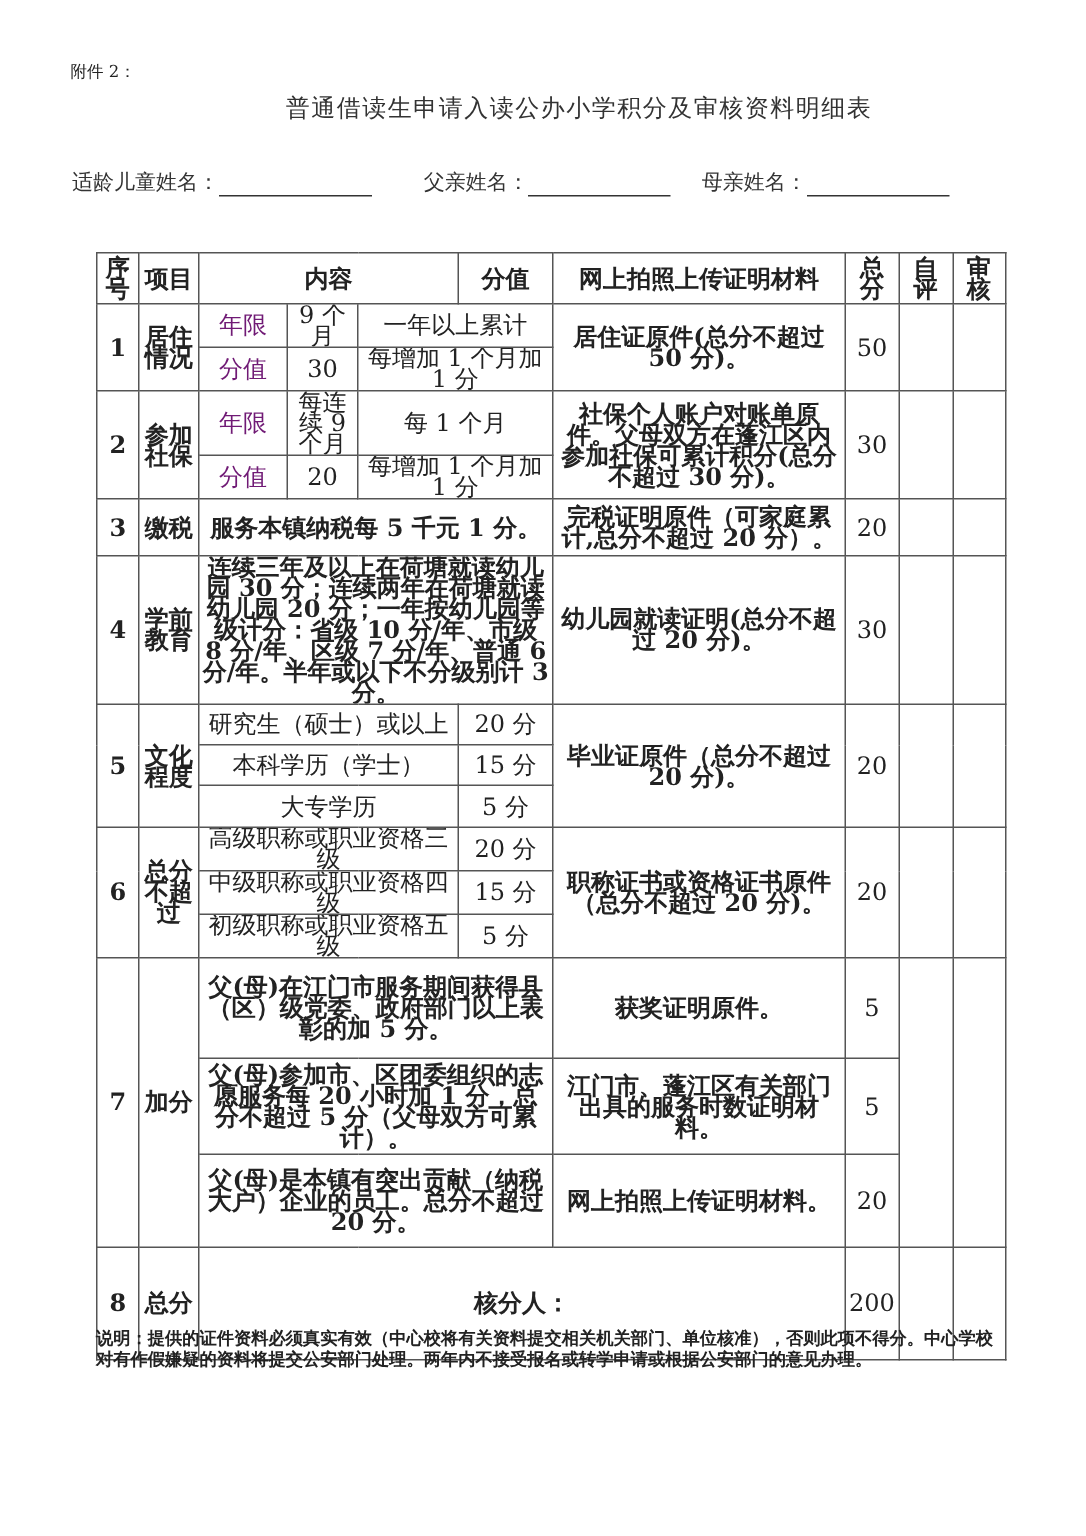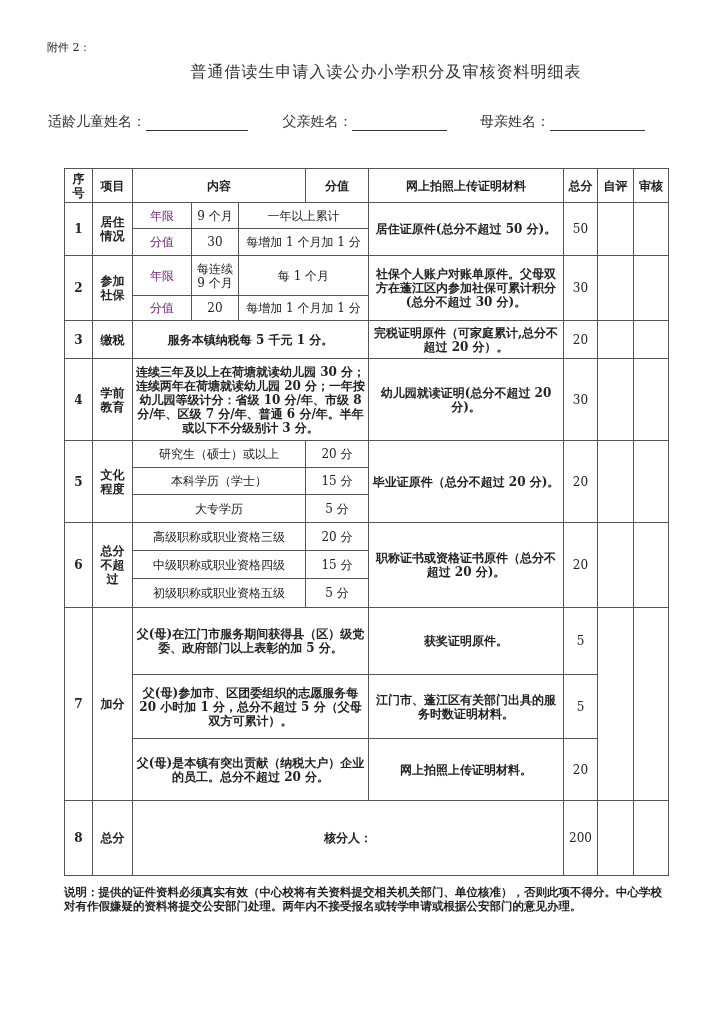--- a/index.html
+++ b/index.html
@@ -5,39 +5,39 @@
   html, body { margin: 0; padding: 0; background: #ffffff; }
   body { width: 724px; height: 1024px; position: relative; overflow: hidden;
          font-family: "DejaVu Serif", "Liberation Serif", serif; color: #222; }
   .attach { position: absolute; left: 47px; top: 40px; font-size: 11px; }
   .title { position: absolute; left: 0; width: 724px; top: 62px; text-align: center;
            font-size: 16px; letter-spacing: 1px; color: #333; margin-left: 24px; }
   .names { position: absolute; top: 113px; left: 48px; font-size: 14px; color: #333; white-space: nowrap; }
   .names .blank { display: inline-block; border-bottom: 1px solid #333; height: 14px; vertical-align: bottom; margin-right: 14px; }
   .names .lbl { margin-left: 0; }
   table.sheet { position: absolute; left: 64px; top: 168px; border-collapse: collapse;
-                table-layout: fixed; font-size: 12px; }
+                table-layout: fixed; font-size: 16px; }
   table.sheet td { border: 1px solid #555; padding: 0 2px; text-align: center; vertical-align: middle;
                    line-height: 14px; overflow: hidden; }
   td.left { text-align: center; font-weight: bold; }
   td.bold { font-weight: bold; }
   td.dim { color: #701a75; }
   .note { position: absolute; left: 64px; top: 885px; width: 605px; font-size: 11.5px;
           font-weight: bold; line-height: 14px; color: #222; }
 </style>
 </head>
 <body>
 
 <div class="attach">附件 2：</div>
 <div class="title">普通借读生申请入读公办小学积分及审核资料明细表</div>
 
 <div class="names">
   <span class="lbl">适龄儿童姓名：</span><span class="blank" style="width:102px"></span>
   <span class="lbl" style="margin-left:16px">父亲姓名：</span><span class="blank" style="width:95px"></span>
-  <span class="lbl" style="margin-left:14px">母亲姓名：</span><span class="blank" style="width:95px"></span>
+  <span class="lbl" style="margin-left:2px">母亲姓名：</span><span class="blank" style="width:95px"></span>
 </div>
 
 <table class="sheet">
   <colgroup>
     <col style="width:28px">
       <col style="width:40px">
       <col style="width:59px">
       <col style="width:47px">
     <col style="width:67px">
       <col style="width:63px">

